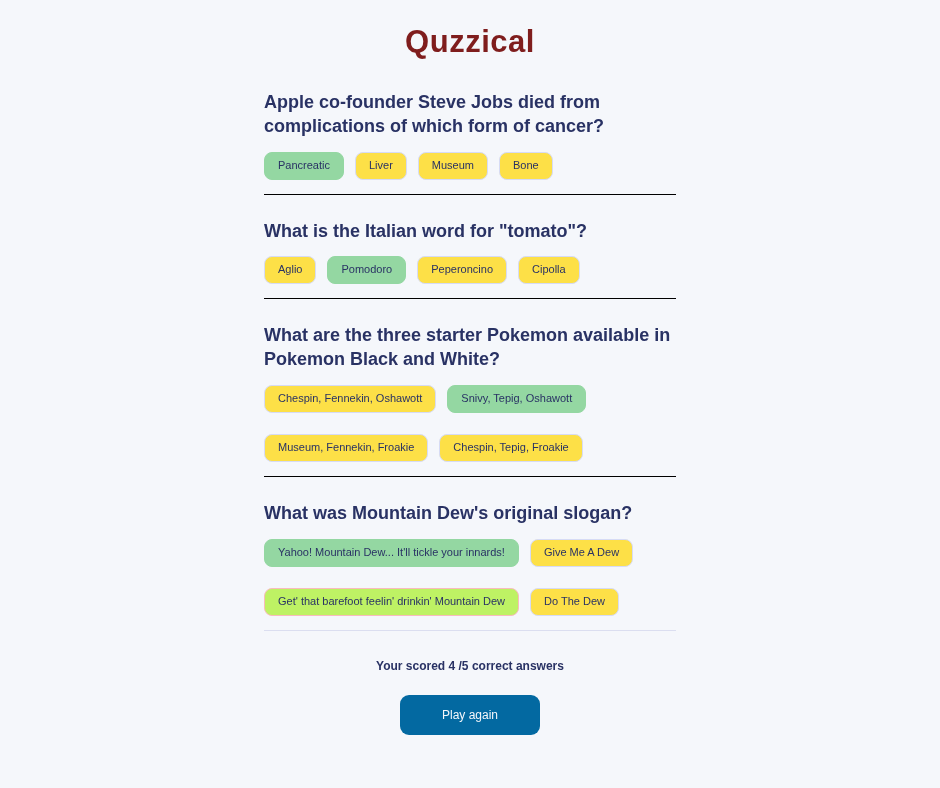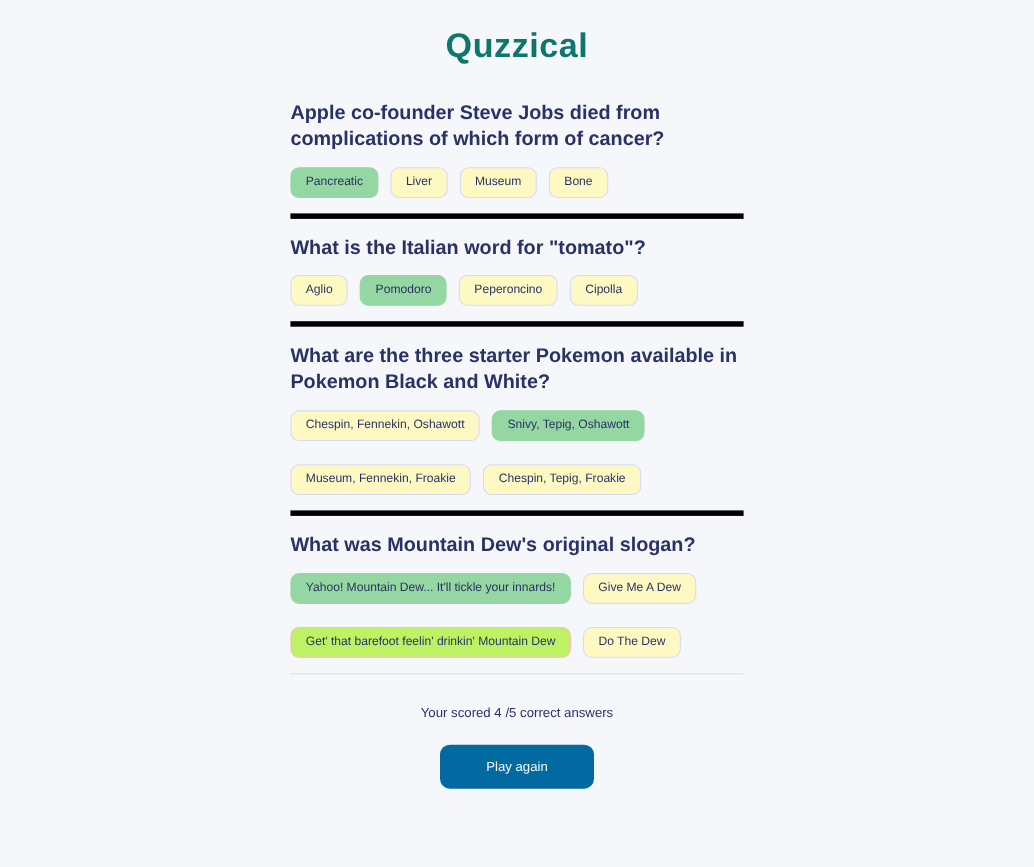--- a/index.html
+++ b/index.html
@@ -19,47 +19,47 @@
   .quiz-container {
     width: 412px;
     margin: 0 auto;
     padding-top: 24px;
   }
   .app-title {
     text-align: center;
     font-size: 31px;
     font-weight: bold;
     letter-spacing: 0.5px;
-    color: #0f766e;
+    color: #7f1d1d;
     margin-bottom: 31px;
   }
   .question-block {
     padding-bottom: 14px;
   }
   .question-block + .question-block {
-    border-top: 5px solid #000000;
-    padding-top: 15px;
+    border-top: 1px solid #000000;
+    padding-top: 25px;
   }
   .question-text {
     font-size: 18px;
     font-weight: bold;
     line-height: 1.32;
     color: #293264;
     margin-bottom: 13px;
   }
   .answers {
     display: flex;
     flex-wrap: wrap;
     gap: 21px 11px;
   }
   .answer {
     font-size: 11px;
     line-height: 1;
     color: #293264;
-    background: #fef9c3;
+    background: #fde047;
     border: 1px solid #D6DBF5;
     border-radius: 8px;
     padding: 7px 13px 8px 13px;
     white-space: nowrap;
     font-family: "Liberation Sans", sans-serif;
     cursor: pointer;
   }
   .answer.correct {
     background: #94D7A2;
     border-color: #94D7A2;
@@ -68,21 +68,21 @@
     background: #bef264;
     border-color: #F8BCBC;
   }
   .results {
     border-top: 1px solid #DBDEF0;
     padding-top: 28px;
     text-align: center;
   }
   .score-text {
     font-size: 12px;
-    font-weight: normal;
+    font-weight: bold;
     color: #293264;
   }
   .play-again {
     margin-top: 22px;
     display: inline-block;
     background: #0369a1;
     color: #F5F7FB;
     border: none;
     border-radius: 9px;
     font-size: 12px;

